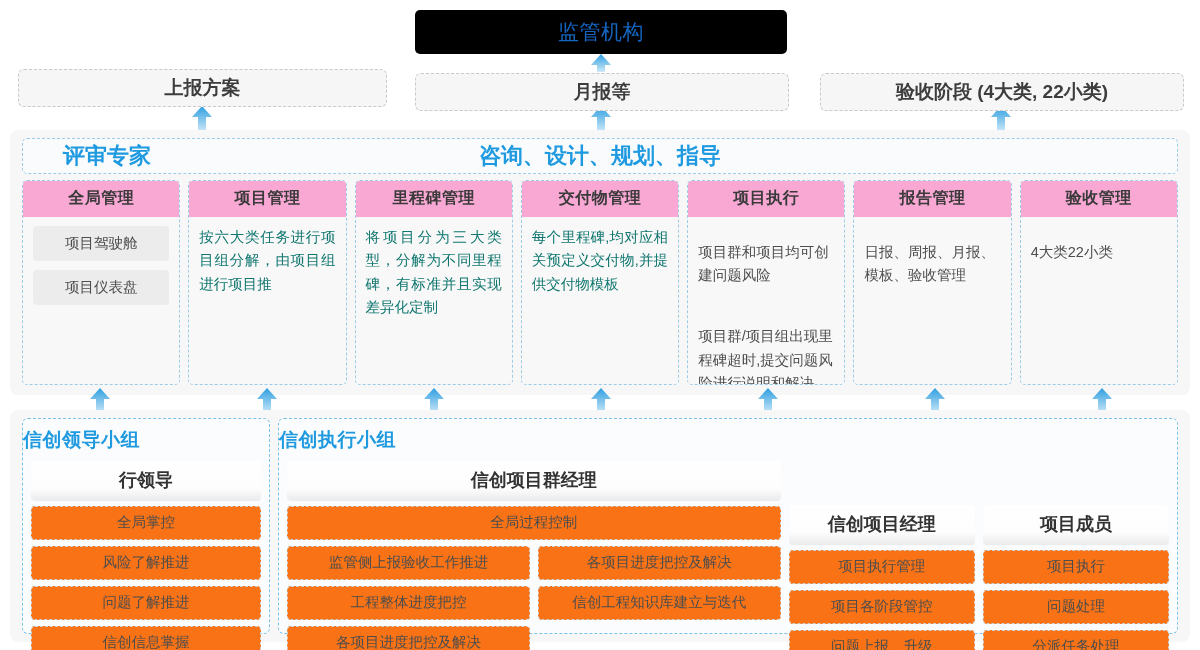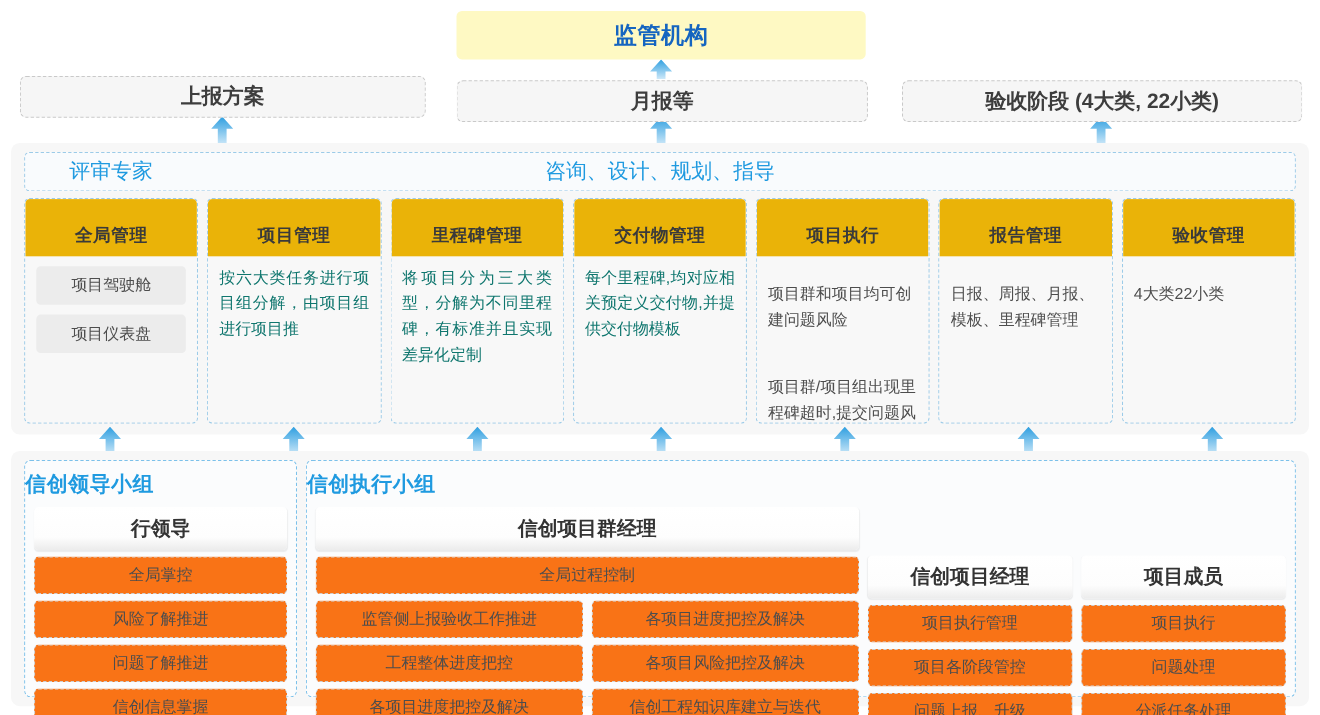--- a/index.html
+++ b/index.html
@@ -18,27 +18,27 @@
 
   #diagram {
     position: relative;
     width: 1200px;
     height: 650px;
   }
 
   
   .top-box {
     position: absolute;
-    background: #fef9c3;
+    background: #000000;
     border-radius: 5px;
     display: flex;
     align-items: center;
     justify-content: center;
     color: #1565c0;
-    font-weight: bold;
+    font-weight: normal;
     font-size: 21px;
     letter-spacing: 0.5px;
   }
 
   .dashed-grey-box {
     position: absolute;
     background: #f6f6f6;
     border: 1px dashed #c9c9c9;
     border-radius: 6px;
     display: flex;
@@ -78,22 +78,22 @@
     border: 1px dashed #9ccbe8;
     border-radius: 5px;
     background: #f9fbfd;
     box-sizing: border-box;
   }
   .band-title {
     position: absolute;
     top: 50%;
     transform: translateY(-50%);
     color: #1f9ae0;
-    font-weight: normal;
-    font-size: 19px;
+    font-weight: bold;
+    font-size: 22px;
     white-space: nowrap;
   }
   #band-title-left  { left: 40px; }
   #band-title-right { left: 50%; transform: translate(-50%, -50%); }
 
   #cards-row {
     position: absolute;
     left: 12px;
     top: 50px;
     width: 1156px;
@@ -105,26 +105,26 @@
     flex: 1 1 0;
     border: 1px dashed #9ccbe8;
     border-radius: 5px;
     background: #f8f8f8;
     box-sizing: border-box;
     overflow: hidden;
     display: flex;
     flex-direction: column;
   }
   .card-header {
-    background: #eab308;
+    background: #f9a8d4;
     color: #3a3a3a;
     font-weight: bold;
     font-size: 16px;
     text-align: center;
-    padding: 23px 0 8px 0;
+    padding: 7px 0 8px 0;
     letter-spacing: 0.5px;
   }
   .card-body {
     flex: 1;
     padding: 9px 10px 8px 10px;
     display: flex;
     flex-direction: column;
     gap: 9px;
   }
   .card-chip {
@@ -319,21 +319,21 @@
         <div class="card-header">项目执行</div>
         <div class="card-body">
           <p class="card-plain">项目群和项目均可创建问题风险</p>
           <p class="card-plain">项目群/项目组出现里程碑超时,提交问题风险进行说明和解决</p>
         </div>
       </div>
 
       <div class="card">
         <div class="card-header">报告管理</div>
         <div class="card-body">
-          <p class="card-plain">日报、周报、月报、模板、里程碑管理</p>
+          <p class="card-plain">日报、周报、月报、模板、验收管理</p>
         </div>
       </div>
 
       <div class="card">
         <div class="card-header">验收管理</div>
         <div class="card-body">
           <p class="card-plain">4大类22小类</p>
         </div>
       </div>
 
@@ -400,21 +400,20 @@
           <div class="role-head">信创项目群经理</div>
           <div class="role-item">全局过程控制</div>
           <div class="role-sub-wide">
             <div class="role-col">
               <div class="role-item">监管侧上报验收工作推进</div>
               <div class="role-item">工程整体进度把控</div>
               <div class="role-item">各项目进度把控及解决</div>
             </div>
             <div class="role-col">
               <div class="role-item">各项目进度把控及解决</div>
-              <div class="role-item">各项目风险把控及解决</div>
               <div class="role-item">信创工程知识库建立与迭代</div>
             </div>
           </div>
         </div>
 
         <div class="role-col" style="flex:0.86 1 0; justify-content:flex-start; margin-top:44px;">
           <div class="role-head">信创项目经理</div>
           <div class="role-item">项目执行管理</div>
           <div class="role-item">项目各阶段管控</div>
           <div class="role-item">问题上报、升级</div>

